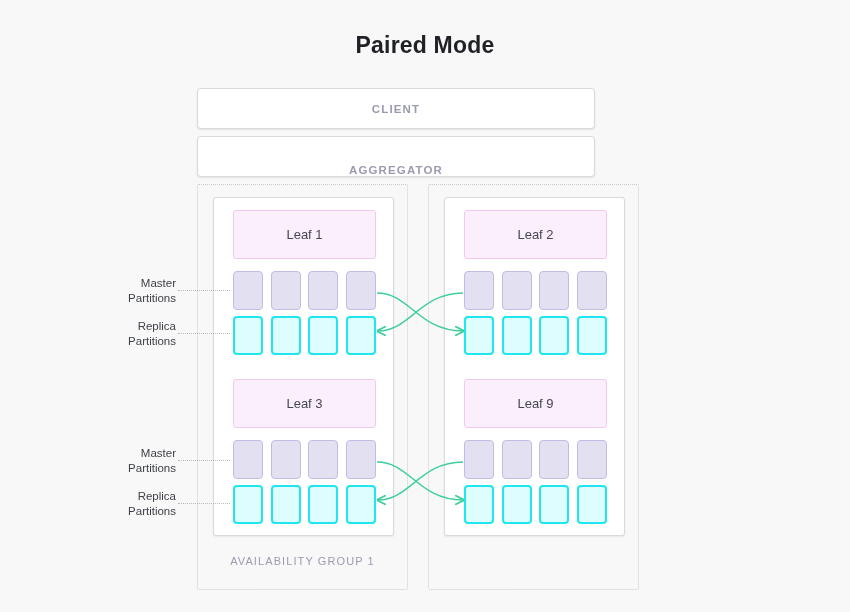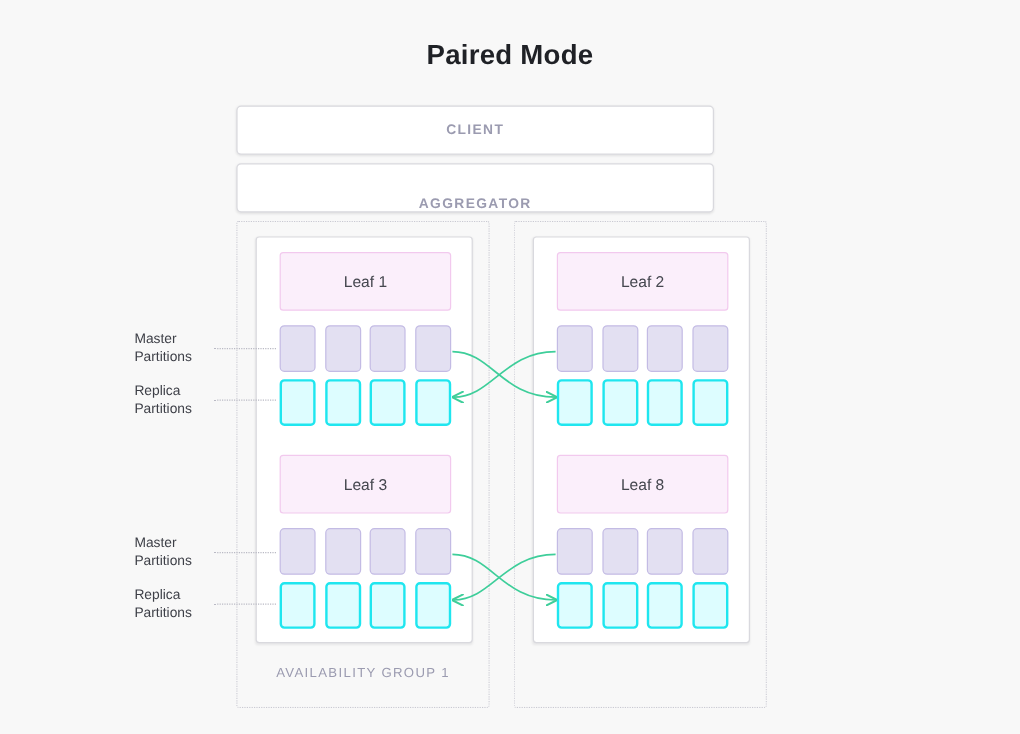--- a/index.html
+++ b/index.html
@@ -144,21 +144,21 @@
   }
 
   
   .callout {
     position: absolute;
     left: 112px;
     width: 64px;
     font-size: 11.5px;
     line-height: 14.5px;
     color: #3d3f47;
-    text-align: left;
+    text-align: right;
   }
   .leader {
     position: absolute;
     left: 178px;
     width: 52px;
     height: 0;
     border-top: 1px dotted #b9b9c4;
   }
 
   #cal-m1 { top: 276px; }
@@ -247,21 +247,21 @@
         </div>
         <div class="prow replica">
           <div class="part replica"></div>
           <div class="part replica"></div>
           <div class="part replica"></div>
           <div class="part replica"></div>
         </div>
       </div>
 
       <div class="leaf-unit bottom">
-        <div class="leaf-head">Leaf 8</div>
+        <div class="leaf-head">Leaf 9</div>
         <div class="prow master">
           <div class="part master"></div>
           <div class="part master"></div>
           <div class="part master"></div>
           <div class="part master"></div>
         </div>
         <div class="prow replica">
           <div class="part replica"></div>
           <div class="part replica"></div>
           <div class="part replica"></div>

